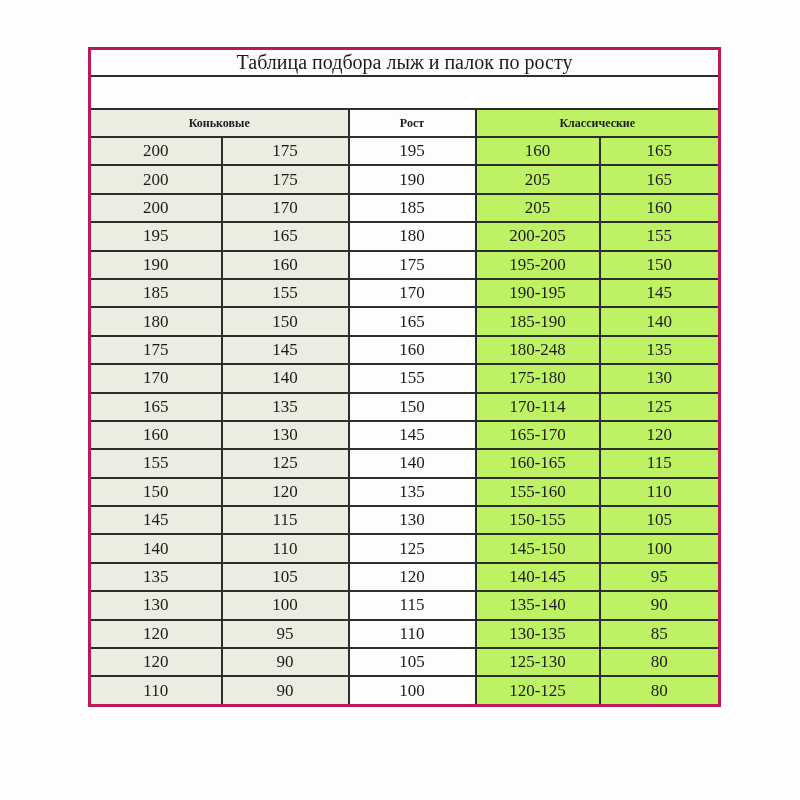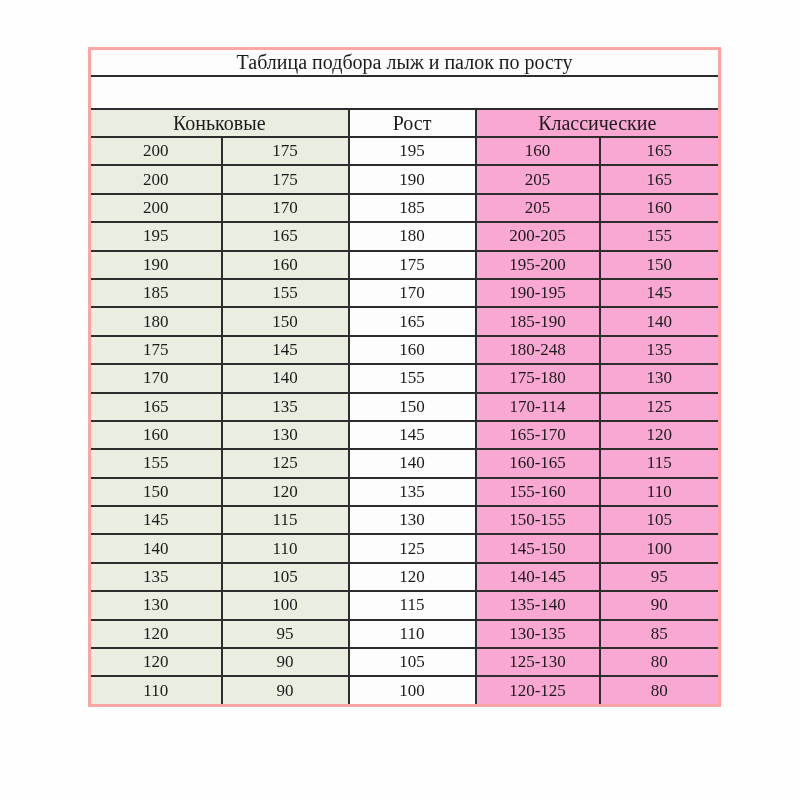--- a/index.html
+++ b/index.html
@@ -16,21 +16,21 @@
     width: 800px;
     height: 800px;
   }
   table.ski-table {
     position: absolute;
     left: 88px;
     top: 47px;
     width: 630px;
     border-collapse: collapse;
     table-layout: fixed;
-    border: 3px solid #fca5a5;
+    border: 3px solid #be185d;
     padding-left: 28px;
   }
   td {
     border: 2px solid #2d2d2d;
     text-align: center;
     vertical-align: middle;
     color: #1b1b1b;
     padding: 0;
     overflow: hidden;
     white-space: nowrap;
@@ -39,33 +39,34 @@
     height: 25px;
     font-size: 20px;
     background: #fdfdfd;
   }
   .spacer-cell {
     height: 31px;
     background: #fdfdfd;
   }
   .group-cell {
     height: 26px;
-    font-size: 20px;
+    font-size: 12px;
+    font-weight: bold;
   }
   .sub-cell {
     height: 30px;
     font-size: 19px;
   }
   .data-cell {
     height: 26.4px;
     font-size: 17px;
   }
   .c-skate   { background: #eaeee0; }
   .c-height  { background: #fdfdfd; text-align: center; }
-  .c-classic { background: #f9a8d4; }
+  .c-classic { background: #bef264; }
 </style>
 </head>
 <body>
 
 <div class="page">
   <table class="ski-table">
     <colgroup>
       <col style="width:132px">
       <col style="width:127px">
       <col style="width:127px">

